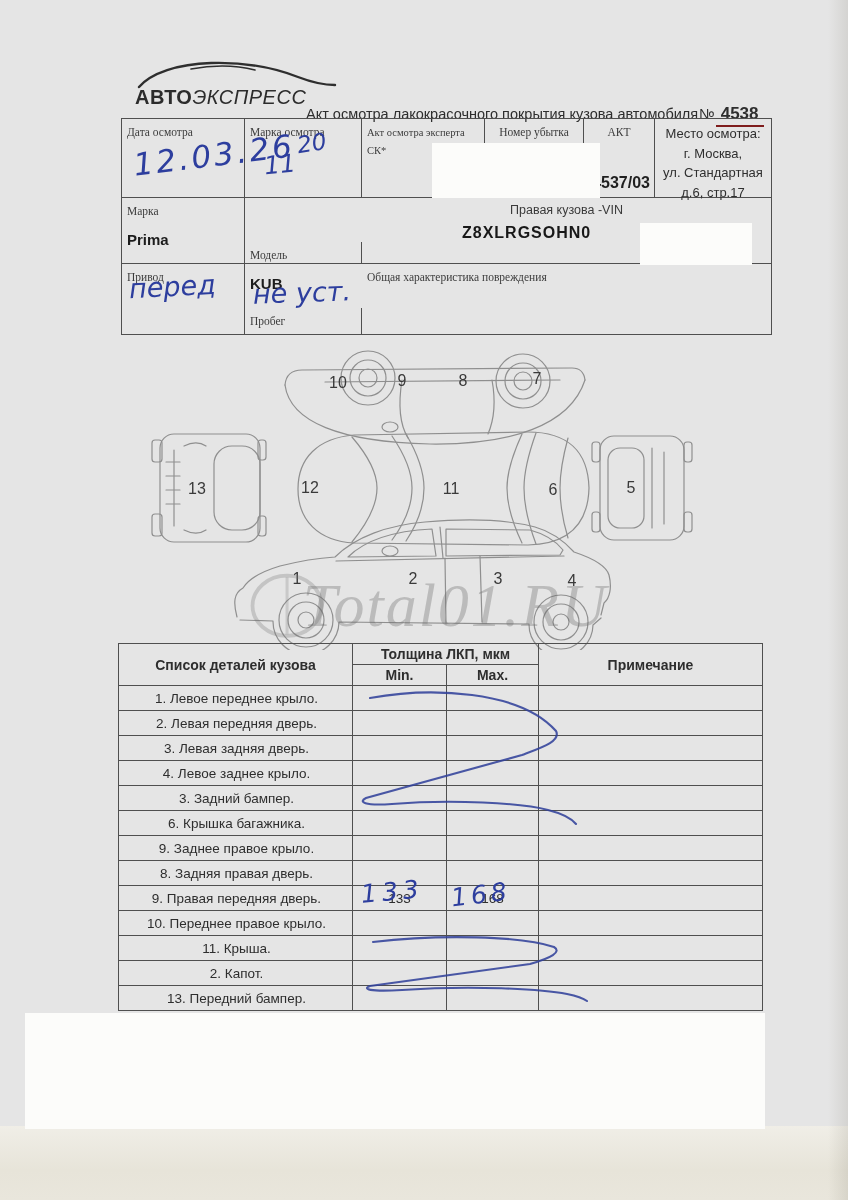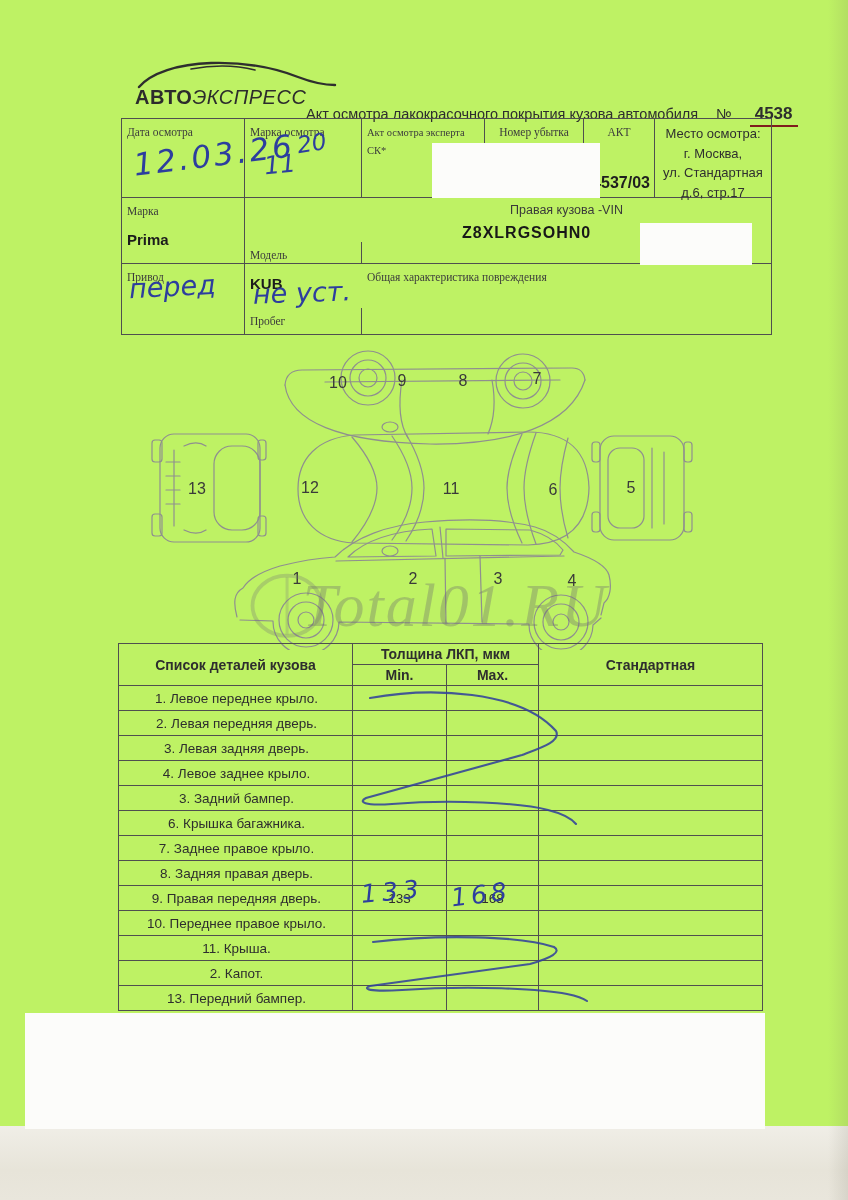--- a/index.html
+++ b/index.html
@@ -1,37 +1,37 @@
 <!DOCTYPE html>
 <html><head>
 <meta charset="utf-8">
 <style>
   html,body{margin:0;padding:0;background:#cfcfca;}
   .page{
     position:relative;width:848px;height:1200px;margin:0 auto;
-    background:#bef264;overflow:hidden;
+    background:#e5e5e5;overflow:hidden;
     font-family:"Liberation Sans",sans-serif;color:#3a3a3a;
   }
   
   .bottom-band{position:absolute;left:0;top:1126px;width:848px;height:74px;
     background:linear-gradient(180deg,#f0eee7 0%,#e7e4d9 60%,#e9e6dc 100%);}
   .right-shadow{position:absolute;left:828px;top:0;width:20px;height:1200px;
     background:linear-gradient(90deg,rgba(0,0,0,0) 0%,rgba(110,105,90,0.14) 100%);}
   .redaction{position:absolute;background:#fcfcfa;z-index:40;}
 
   
   .logo{position:absolute;left:133px;top:60px;width:210px;height:50px;z-index:5;}
   .logo svg{position:absolute;left:0;top:0;}
   .logo-text{position:absolute;left:2px;top:26px;font-size:20px;color:#2c2c2c;white-space:nowrap;}
   .logo-text .lb{font-weight:bold;letter-spacing:0.5px;}
   .logo-text .li{font-style:italic;font-weight:500;letter-spacing:0.5px;}
 
   
   .title{position:absolute;left:306px;top:88px;width:430px;z-index:5;
-    font-size:14.5px;color:#2e2e2e;display:flex;align-items:baseline;gap:18px;white-space:nowrap;}
+    font-size:14.5px;color:#2e2e2e;display:flex;align-items:baseline;gap:1px;white-space:nowrap;}
   .title .docnum{font-size:17px;font-weight:bold;border-bottom:2px solid #7f1d1d;padding:0 5px 1px;margin-top:16px;}
 
   
   .info-table{position:absolute;left:121px;top:118px;width:651px;z-index:10;
     border:1.6px solid #4f4f4f;box-sizing:border-box;background:transparent;}
   .irow{display:flex;border-bottom:1.6px solid #4f4f4f;box-sizing:border-box;}
   .irow:last-child{border-bottom:none;}
   .icell{border-right:1.6px solid #4f4f4f;box-sizing:border-box;padding:3px 5px;position:relative;overflow:visible;}
   .icell:last-child{border-right:none;}
   .ilabel{font-size:11.5px;color:#3c3c3c;font-family:Liberation Serif, serif;}
@@ -238,21 +238,21 @@
     <colgroup>
         <col style="width:234px">
         <col style="width:94px">
         <col style="width:92px">
         <col style="width:224px">
       </colgroup>
     <thead>
       <tr>
         <th rowspan="2">Список деталей кузова</th>
         <th colspan="2">Толщина ЛКП, мкм</th>
-        <th rowspan="2">Стандартная</th>
+        <th rowspan="2">Примечание</th>
       </tr>
       <tr>
         <th>Min.</th>
         <th>Max.</th>
       </tr>
     </thead>
     <tbody id="parts-body">
         <tr>
           <td class="pt-name">1. Левое переднее крыло.</td>
           <td class="pt-val"></td>
@@ -283,21 +283,21 @@
           <td class="pt-val"></td>
           <td class="pt-note"></td>
         </tr>
         <tr>
           <td class="pt-name">6. Крышка багажника.</td>
           <td class="pt-val"></td>
           <td class="pt-val"></td>
           <td class="pt-note"></td>
         </tr>
         <tr>
-          <td class="pt-name">7. Заднее правое крыло.</td>
+          <td class="pt-name">9. Заднее правое крыло.</td>
           <td class="pt-val"></td>
           <td class="pt-val"></td>
           <td class="pt-note"></td>
         </tr>
         <tr>
           <td class="pt-name">8. Задняя правая дверь.</td>
           <td class="pt-val"></td>
           <td class="pt-val"></td>
           <td class="pt-note"></td>
         </tr>

